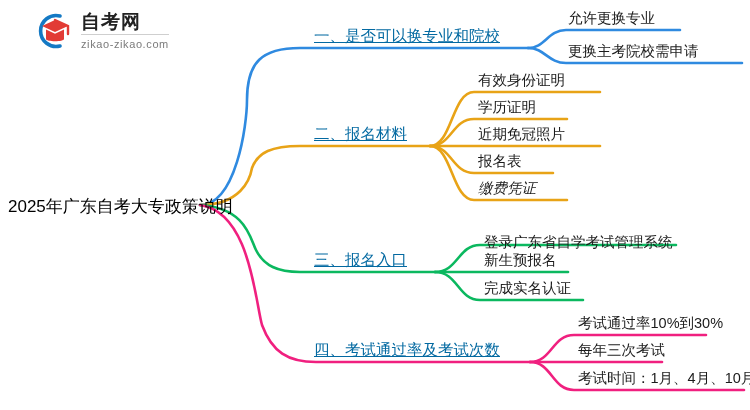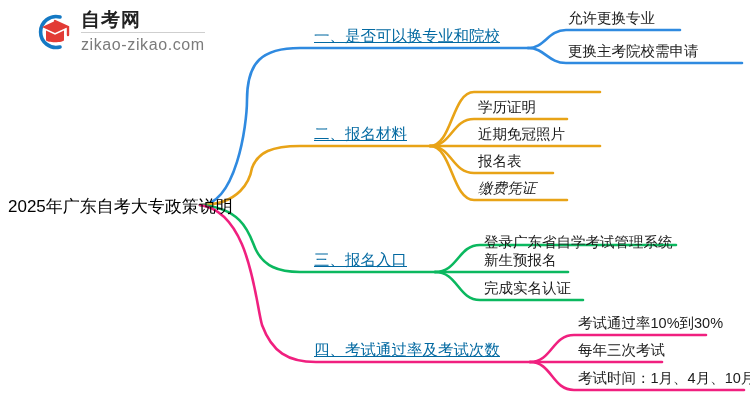--- a/index.html
+++ b/index.html
@@ -49,21 +49,21 @@
   }
   .logo-title {
     font-size: 19px;
     font-weight: bold;
     color: #222222;
     letter-spacing: 1px;
     padding-bottom: 3px;
     border-bottom: 1px solid #cfcfcf;
   }
   .logo-domain {
-    font-size: 16px;
+    font-size: 11px;
     color: #7b7b7b;
     letter-spacing: 0.6px;
     padding-top: 4px;
   }
 
   
   .node {
     position: absolute;
     white-space: nowrap;
     color: #1b1b1b;
@@ -143,20 +143,21 @@
   <div class="node node-l1" style="left:314px; top:124px;">二、报名材料</div>
 
   <div class="node node-l1" style="left:314px; top:250px;">三、报名入口</div>
 
   <div class="node node-l1" style="left:314px; top:340px;">四、考试通过率及考试次数</div>
 
   <div class="node node-l2" style="left:568px; top:42px;">更换主考院校需申请</div>
 
   <div class="node node-l2" style="left:568px; top:9px;">允许更换专业</div>
 
+  <div class="node node-l2" style="left:478px; top:71px;">有效身份证明</div>
 
   <div class="node node-l2" style="left:478px; top:98px;">学历证明</div>
 
   <div class="node node-l2" style="left:478px; top:125px;">近期免冠照片</div>
 
   <div class="node node-l2" style="left:478px; top:152px;">报名表</div>
 
   <div class="node node-l2" style="left:478px; top:179px;font-style:italic;">缴费凭证</div>
 
   <div class="node node-l2" style="left:484px; top:224px;margin-top:9px;">登录广东省自学考试管理系统</div>

